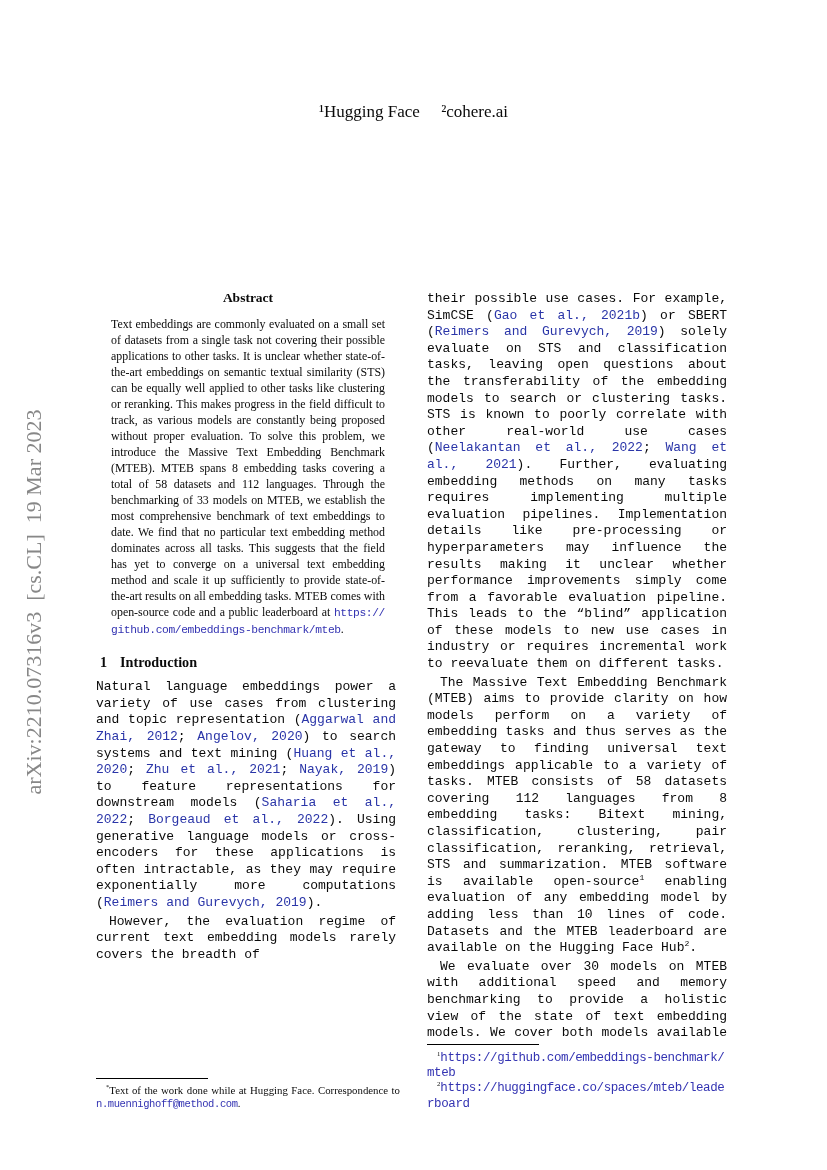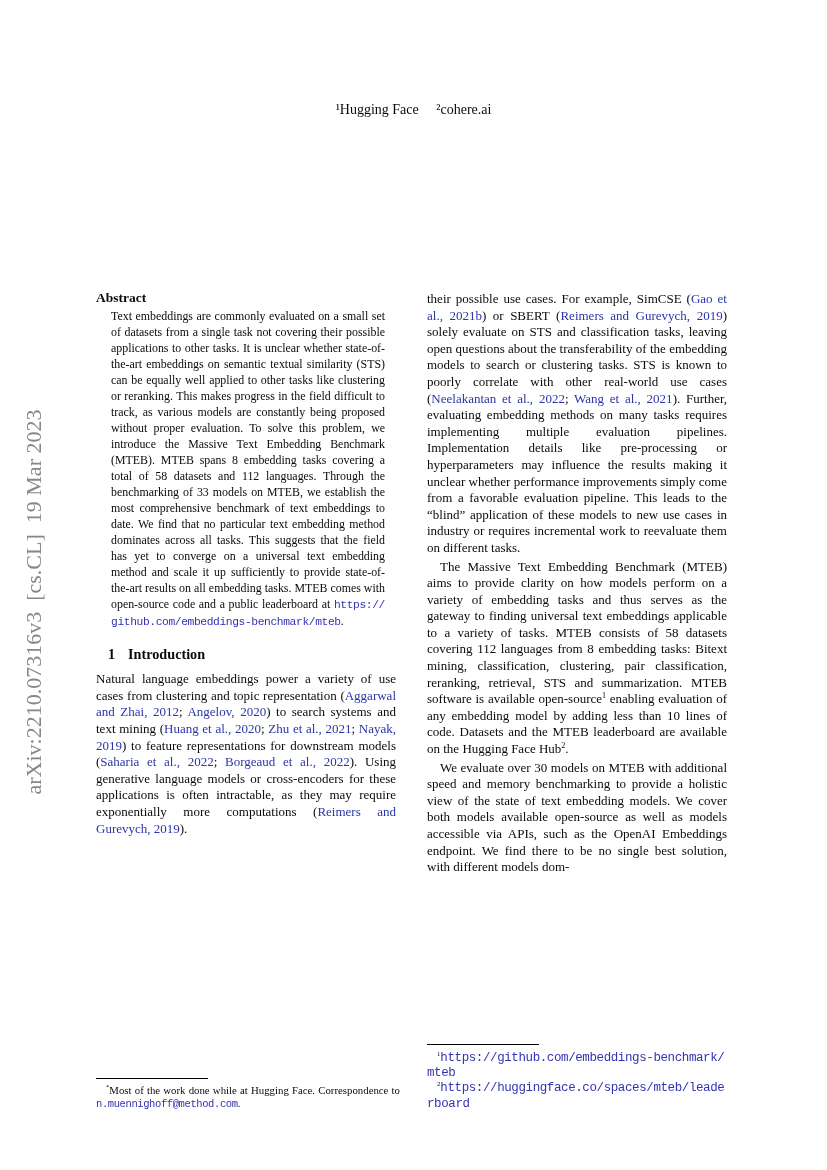--- a/index.html
+++ b/index.html
@@ -22,41 +22,41 @@
     white-space: pre;
     color: var(--banner, #878787);
   }
   .header {
     position: absolute;
     top: 102px; left: 96px; width: 635px;
     text-align: center;
   }
   .title { font-size: 18px; font-weight: bold; margin: 0 0 36px 0; }
   .authors { font-size: 14px; font-weight: bold; white-space: pre-wrap; margin: 0 0 7px 0; }
-  .affils { font-size: 14px; white-space: pre-wrap; margin: 0 0 6px 0; }
+  .affils { font-size: 17px; white-space: pre-wrap; margin: 0 0 6px 0; }
   .emails { font-family: "Liberation Mono", monospace; font-size: 12px; letter-spacing: -0.3px; white-space: pre-wrap; }
 
   .col {
     position: absolute;
     width: 304px;
     text-align: justify;
     font-size: 13px;
     line-height: 16.6px;
     overflow: hidden;
   }
   #col-left  { left: 96px;  top: 290px; height: 786px; }
   #col-right { left: 427px; top: 291px; height: 752px; }
 
-  .abstract-heading { font-weight: bold; font-size: 13.5px; margin: 0 0 1px 0; }
+  .abstract-heading { text-align: center; font-weight: bold; font-size: 13.5px; margin: 0 0 9px 0; }
   .abstract-body { padding: 0 15px; font-size: 11.9px; line-height: 16px; }
 
-  .section-heading { font-size: 14.2px; font-weight: bold; text-align: left; margin: 16px 0 9px 12px; }
+  .section-heading { font-size: 14.2px; font-weight: bold; text-align: left; margin: 16px 0 9px 4px; }
   .section-heading .secnum { margin-right: 13px; }
 
-  p.para { margin: 0 4px 2px 0; }
+  p.para { margin: 0 4px 2px 0; font-family: Liberation Mono, monospace; }
   p.indent { text-indent: 13px; }
 
   .seg-cite { color: var(--cite, #2a35a8); }
   .seg-url {
     color: var(--url, #3333b2);
     font-family: "Liberation Mono", monospace;
     font-size: 0.95em;
     letter-spacing: -0.4px;
     word-break: break-all;
   }
@@ -84,31 +84,32 @@
 
   <section class="col" id="col-left">
     <div>
       <h2 class="abstract-heading">Abstract</h2>
       <div class="abstract-body"><span class="seg-txt">Text embeddings are commonly evaluated on a small set of datasets from a single task not covering their possible applications to other tasks. It is unclear whether state-of-the-art embeddings on semantic textual similarity (STS) can be equally well applied to other tasks like clustering or reranking. This makes progress in the field difficult to track, as various models are constantly being proposed without proper evaluation. To solve this problem, we introduce the Massive Text Embedding Benchmark (MTEB). MTEB spans 8 embedding tasks covering a total of 58 datasets and 112 languages. Through the benchmarking of 33 models on MTEB, we establish the most comprehensive benchmark of text embeddings to date. We find that no particular text embedding method dominates across all tasks. This suggests that the field has yet to converge on a universal text embedding method and scale it up sufficiently to provide state-of-the-art results on all embedding tasks. MTEB comes with open-source code and a public leaderboard at </span><span class="seg-url">https://github.com/embeddings-benchmark/mteb</span><span class="seg-txt">.</span></div>
     </div>
     <h2 class="section-heading">
       <span class="secnum">1</span><span>Introduction</span>
     </h2>
     <p class="para"><span class="seg-txt">Natural language embeddings power a variety of use cases from clustering and topic representation (</span><span class="seg-cite">Aggarwal and Zhai, 2012</span><span class="seg-txt">; </span><span class="seg-cite">Angelov, 2020</span><span class="seg-txt">) to search systems and text mining (</span><span class="seg-cite">Huang et al., 2020</span><span class="seg-txt">; </span><span class="seg-cite">Zhu et al., 2021</span><span class="seg-txt">; </span><span class="seg-cite">Nayak, 2019</span><span class="seg-txt">) to feature representations for downstream models (</span><span class="seg-cite">Saharia et al., 2022</span><span class="seg-txt">; </span><span class="seg-cite">Borgeaud et al., 2022</span><span class="seg-txt">). Using generative language models or cross-encoders for these applications is often intractable, as they may require exponentially more computations (</span><span class="seg-cite">Reimers and Gurevych, 2019</span><span class="seg-txt">).</span></p>
+    <p class="para indent"><span class="seg-txt">However, the evaluation regime of current text embedding models rarely covers the breadth of</span></p>
   </section>
 
   <section class="col" id="col-right">
     <p class="para"><span class="seg-txt">their possible use cases. For example, SimCSE (</span><span class="seg-cite">Gao et al., 2021b</span><span class="seg-txt">) or SBERT (</span><span class="seg-cite">Reimers and Gurevych, 2019</span><span class="seg-txt">) solely evaluate on STS and classification tasks, leaving open questions about the transferability of the embedding models to search or clustering tasks. STS is known to poorly correlate with other real-world use cases (</span><span class="seg-cite">Neelakantan et al., 2022</span><span class="seg-txt">; </span><span class="seg-cite">Wang et al., 2021</span><span class="seg-txt">). Further, evaluating embedding methods on many tasks requires implementing multiple evaluation pipelines. Implementation details like pre-processing or hyperparameters may influence the results making it unclear whether performance improvements simply come from a favorable evaluation pipeline. This leads to the “blind” application of these models to new use cases in industry or requires incremental work to reevaluate them on different tasks.</span></p>
     <p class="para indent"><span class="seg-txt">The Massive Text Embedding Benchmark (MTEB) aims to provide clarity on how models perform on a variety of embedding tasks and thus serves as the gateway to finding universal text embeddings applicable to a variety of tasks. MTEB consists of 58 datasets covering 112 languages from 8 embedding tasks: Bitext mining, classification, clustering, pair classification, reranking, retrieval, STS and summarization. MTEB software is available open-source</span><span class="seg-sup">1</span><span class="seg-txt"> enabling evaluation of any embedding model by adding less than 10 lines of code. Datasets and the MTEB leaderboard are available on the Hugging Face Hub</span><span class="seg-sup">2</span><span class="seg-txt">.</span></p>
     <p class="para indent"><span class="seg-txt">We evaluate over 30 models on MTEB with additional speed and memory benchmarking to provide a holistic view of the state of text embedding models. We cover both models available open-source as well as models accessible via APIs, such as the OpenAI Embeddings endpoint. We find there to be no single best solution, with different models dom-</span></p>
   </section>
 
   <div id="footnote-left" class="footnote">
     <hr class="footnote-rule">
-    <p><span class="seg-sup">*</span><span class="seg-txt">Most of the work done while at Hugging Face. Correspondence to </span><span class="seg-url">n.muennighoff@method.com</span><span class="seg-txt">.</span></p>
+    <p><span class="seg-sup">*</span><span class="seg-txt">Text of the work done while at Hugging Face. Correspondence to </span><span class="seg-url">n.muennighoff@method.com</span><span class="seg-txt">.</span></p>
   </div>
 
   <div id="footnotes-right" class="footnote">
     <hr class="footnote-rule">
     <p><span class="seg-sup">1</span><span class="seg-url">https://github.com/embeddings-benchmark/mteb</span></p>
     <p><span class="seg-sup">2</span><span class="seg-url">https://huggingface.co/spaces/mteb/leaderboard</span></p>
   </div>
 
 </div>
 

